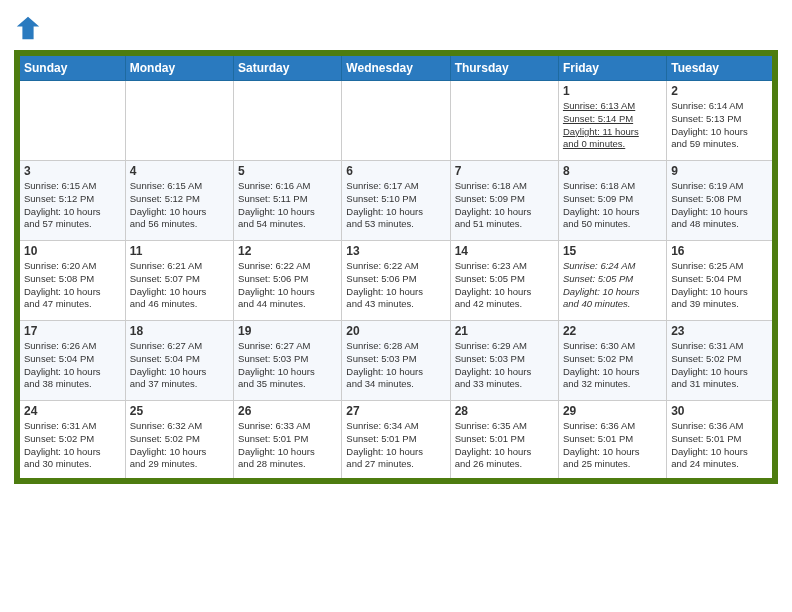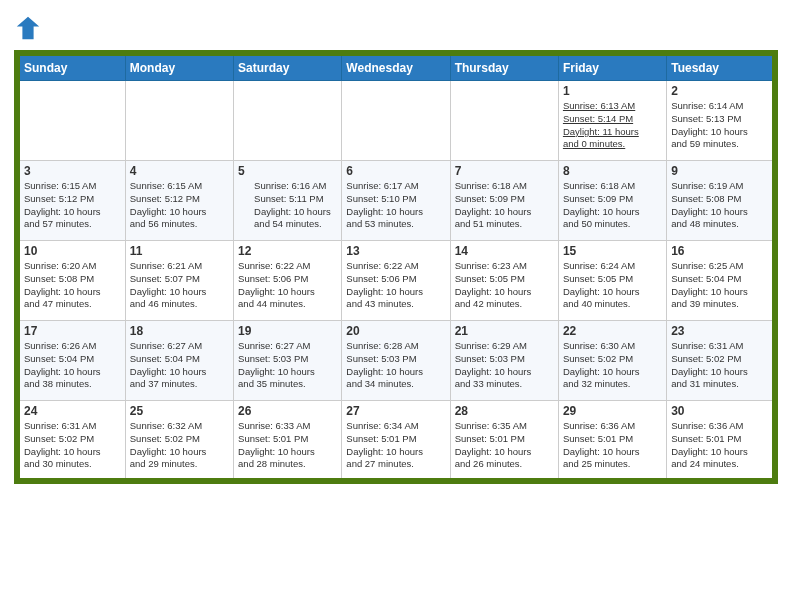--- a/index.html
+++ b/index.html
@@ -168,21 +168,21 @@
           </td>
           <td>
             <span class="day-number">4</span>
             <div class="day-info" style="white-space: pre-line;">Sunrise: 6:15 AM
 Sunset: 5:12 PM
 Daylight: 10 hours
 and 56 minutes.</div>
           </td>
           <td>
             <span class="day-number">5</span>
-            <div class="day-info" style="white-space: pre-line; margin-left: 16px;">Sunrise: 6:16 AM
+            <div class="day-info" style="white-space: pre-line;">Sunrise: 6:16 AM
 Sunset: 5:11 PM
 Daylight: 10 hours
 and 54 minutes.</div>
           </td>
           <td>
             <span class="day-number">6</span>
             <div class="day-info" style="white-space: pre-line;">Sunrise: 6:17 AM
 Sunset: 5:10 PM
 Daylight: 10 hours
 and 53 minutes.</div>
@@ -240,21 +240,21 @@
           </td>
           <td>
             <span class="day-number">14</span>
             <div class="day-info" style="white-space: pre-line;">Sunrise: 6:23 AM
 Sunset: 5:05 PM
 Daylight: 10 hours
 and 42 minutes.</div>
           </td>
           <td>
             <span class="day-number">15</span>
-            <div class="day-info" style="white-space: pre-line;">Sunrise: 6:24 AM
+            <div class="day-info" style="white-space: pre-line; font-style: italic;">Sunrise: 6:24 AM
 Sunset: 5:05 PM
 Daylight: 10 hours
 and 40 minutes.</div>
           </td>
           <td>
             <span class="day-number">16</span>
             <div class="day-info" style="white-space: pre-line;">Sunrise: 6:25 AM
 Sunset: 5:04 PM
 Daylight: 10 hours
 and 39 minutes.</div>

